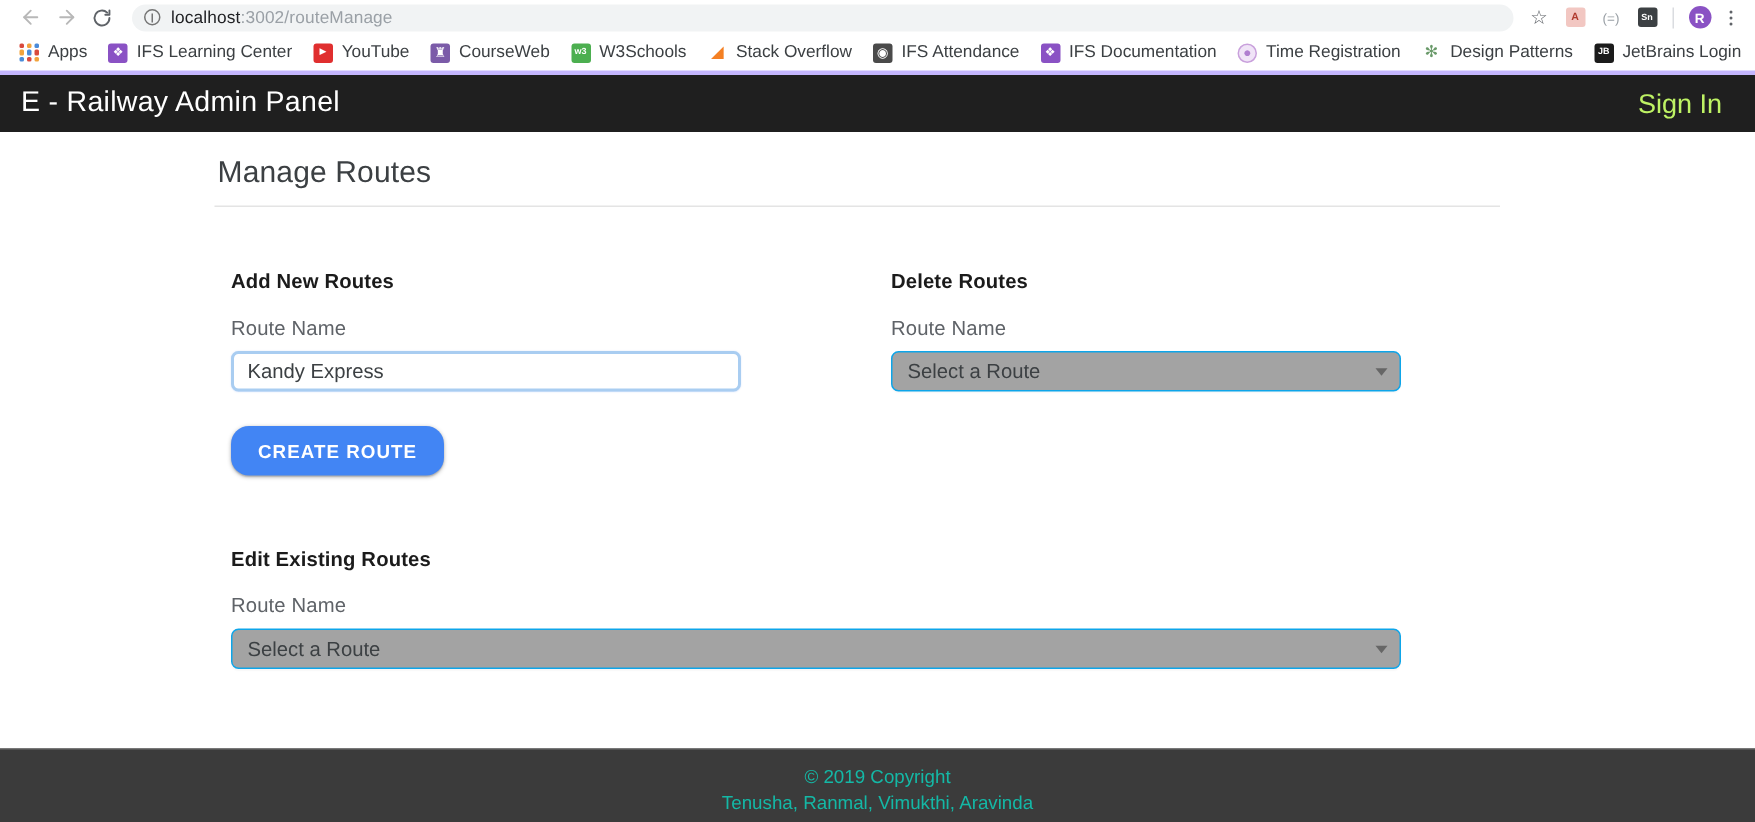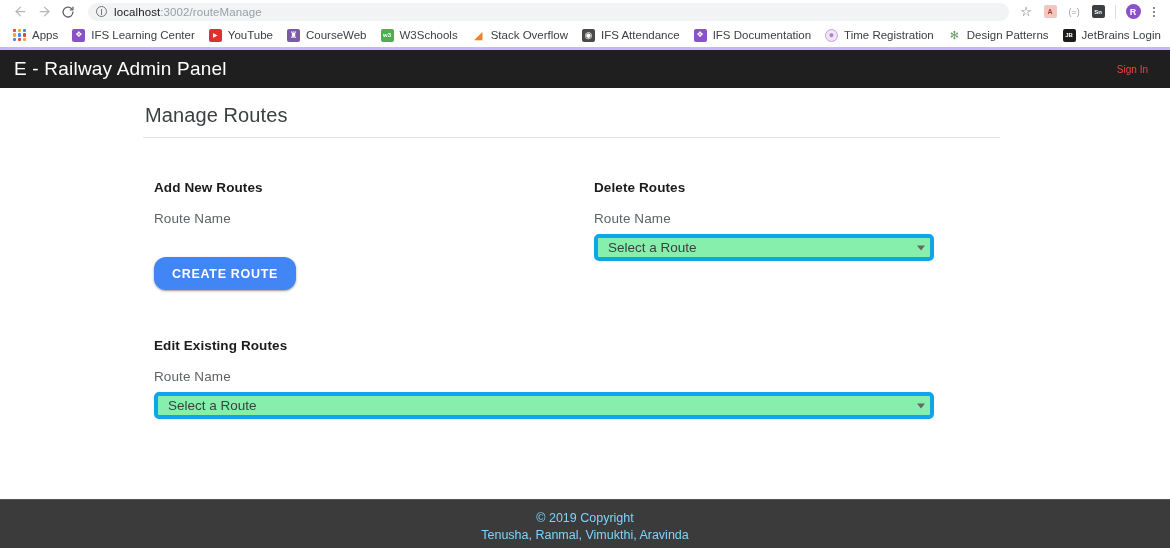--- a/index.html
+++ b/index.html
@@ -181,22 +181,22 @@
     padding: 0 14px;
     justify-content: space-between;
   }
   #app-title {
     color: #ffffff;
     font-size: 19px;
     font-weight: 400;
     letter-spacing: 0.2px;
   }
   #sign-in {
-    color: #ef4444;
-    font-size: 10px;
+    color: #bef264;
+    font-size: 18px;
     padding: 4px 8px;
   }
 
   #content {
     padding: 0 0 0 143px;
   }
   #page-title {
     font-size: 20px;
     color: #3c4043;
     font-weight: 400;
@@ -249,23 +249,23 @@
 
   .select-wrap {
     position: relative;
     margin-left: 11px;
   }
   .select-wrap.wide { width: 780px; }
   .select-wrap.narrow { width: 340px; }
   .select-box {
     width: 100%;
     height: 27px;
-    border: 4px solid #0ea5e9;
+    border: 1px solid #0ea5e9;
     border-radius: 5px;
-    background: #86efac;
+    background: #a3a3a3;
     font-size: 13.5px;
     color: #3c4043;
     padding: 0 24px 0 10px;
     display: flex;
     align-items: center;
     box-shadow: 0 1px 1px rgba(0,0,0,0.03);
   }
   .select-arrow {
     position: absolute;
     right: 9px; top: 50%;
@@ -297,21 +297,21 @@
 
   #footer {
     position: absolute;
     left: 0; right: 0; bottom: 0;
     background: #3b3b3b;
     border-top: 1px solid #555;
     padding: 10px 0 6px 0;
     text-align: center;
   }
   #footer div {
-    color: #7dd3fc;
+    color: #14b8a6;
     font-size: 12.5px;
     line-height: 17px;
   }
 </style>
 </head>
 <body>
 
 <div id="browser-chrome">
 
   <div id="toolbar-row">
@@ -432,20 +432,21 @@
 
   <div id="content">
     <div id="page-title">Manage Routes</div>
     <div id="title-rule"></div>
 
     <div class="columns">
 
       <div class="col-left">
         <div class="section-heading">Add New Routes</div>
         <div class="field-label">Route Name</div>
+        <input class="text-input" type="text" value="Kandy Express" style="">
         <button id="create-route-btn">CREATE ROUTE</button>
       </div>
 
       <div class="col-right">
         <div class="section-heading">Delete Routes</div>
         <div class="field-label">Route Name</div>
         <div class="select-wrap narrow">
           <div class="select-box">
             <span>Select a Route</span>
           </div>

